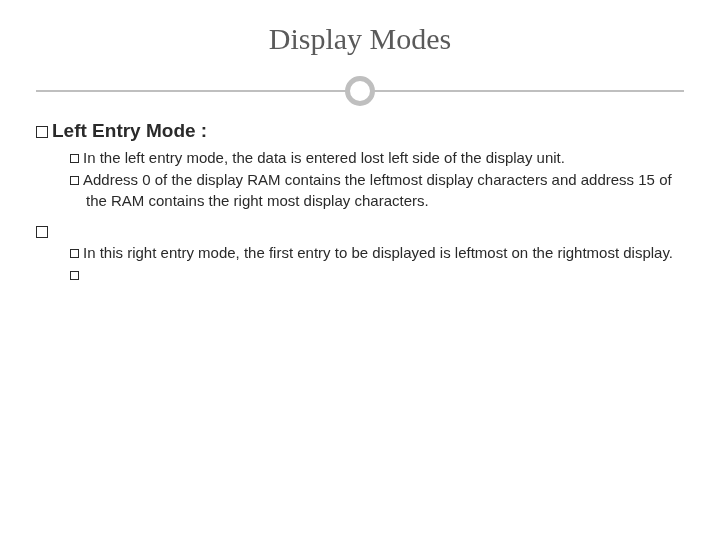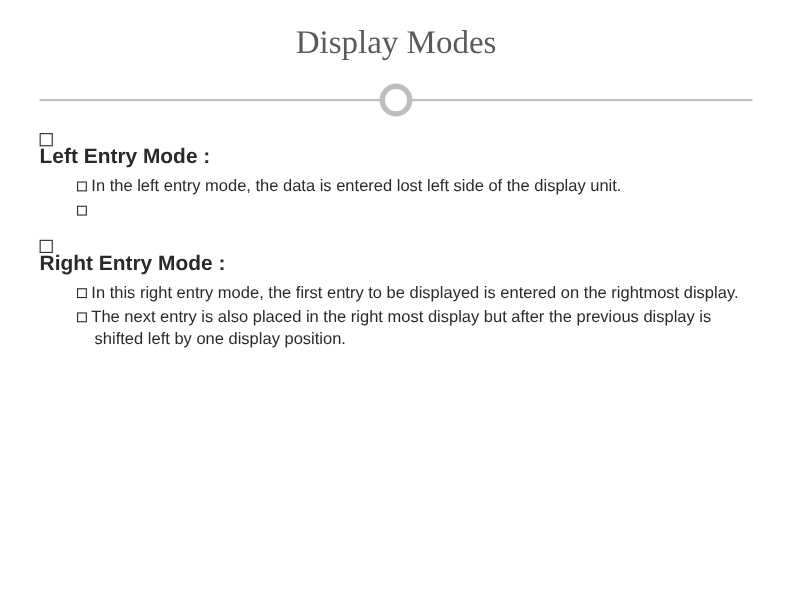--- a/index.html
+++ b/index.html
@@ -53,21 +53,20 @@
     font-family: Arial, Helvetica, sans-serif;
     color: #2a2a2a;
   }
   .section-head {
     font-size: 19px;
     font-weight: bold;
     margin-top: 6px;
     margin-bottom: 6px;
     display: flex;
     align-items: baseline;
-    flex-direction: column;
   }
   .section-head .bullet-box {
     display: inline-block;
     width: 12px;
     height: 12px;
     border: 1.5px solid #2a2a2a;
     margin-right: 4px;
     flex-shrink: 0;
     position: relative;
     top: 1px;
@@ -108,31 +107,30 @@
 
     <div class="section-head">
       <span class="bullet-box"></span>
       <span>Left Entry Mode :</span>
     </div>
     <div class="sub-list">
       <div class="sub-item">
         <span class="bullet-box-sm"></span><span>In the left entry mode, the data is entered lost left side of the display unit.</span>
       </div>
       <div class="sub-item">
-        <span class="bullet-box-sm"></span>
+        <span class="bullet-box-sm"></span><span>Address 0 of the display RAM contains the leftmost display characters and address 15 of the RAM contains the right most display characters.</span>
       </div>
     </div>
 
     <div class="section-head">
       <span class="bullet-box"></span>
-      <span>Right Entry Mode :</span>
     </div>
     <div class="sub-list">
       <div class="sub-item">
-        <span class="bullet-box-sm"></span><span>In this right entry mode, the first entry to be displayed is entered on the rightmost display.</span>
+        <span class="bullet-box-sm"></span><span>In this right entry mode, the first entry to be displayed is leftmost on the rightmost display.</span>
       </div>
       <div class="sub-item">
-        <span class="bullet-box-sm"></span><span>The next entry is also placed in the right most display but after the previous display is shifted left by one display position.</span>
+        <span class="bullet-box-sm"></span>
       </div>
     </div>
 
   </div>
 </div>
 
 </body></html>

